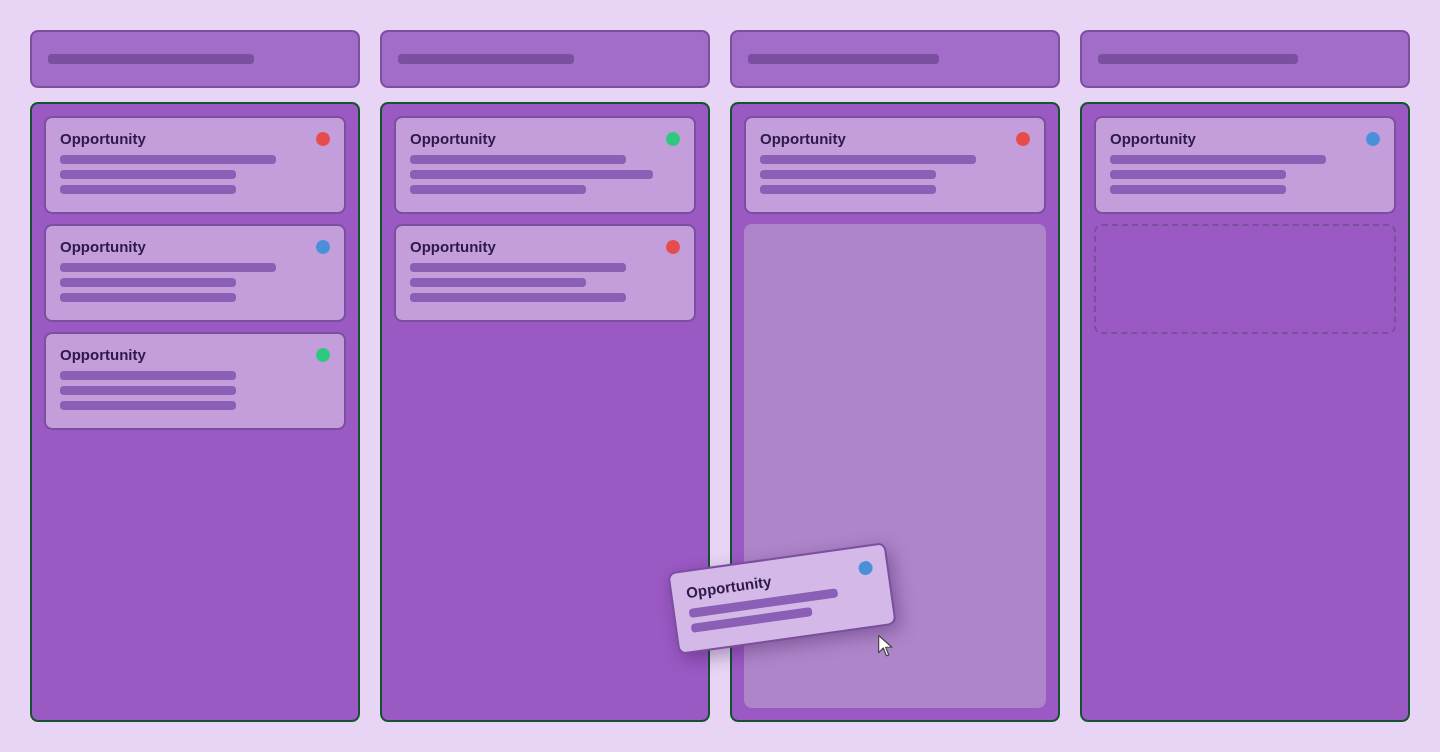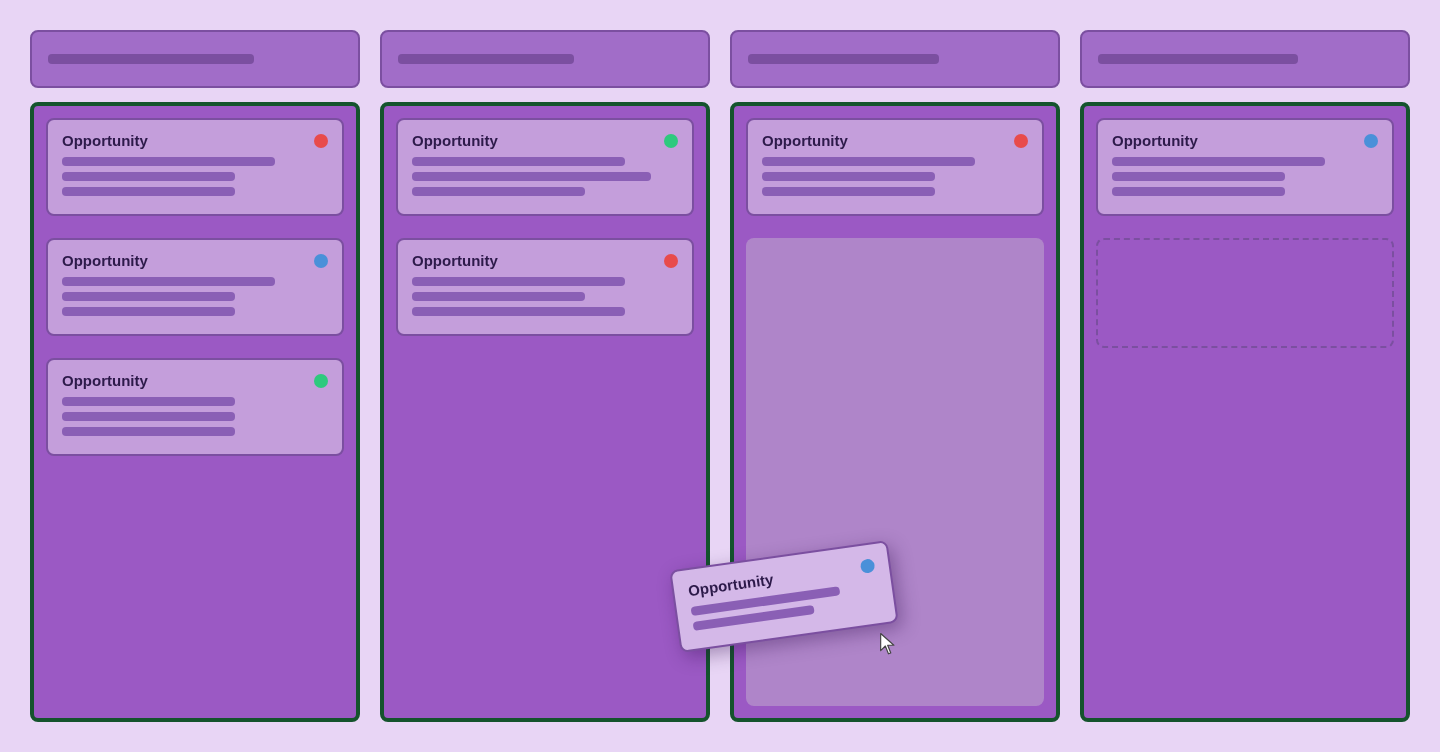--- a/index.html
+++ b/index.html
@@ -42,27 +42,27 @@
 
     .column-header-bar {
       background-color: #7b4fa0;
       height: 10px;
       border-radius: 4px;
       width: 70%;
     }
 
     .column-body {
       background-color: #9b59c4;
-      border: 4px solid #14532d;
+      border: 2px solid #14532d;
       border-radius: 8px;
       flex: 1;
       padding: 12px;
       display: flex;
       flex-direction: column;
-      gap: 22px;
+      gap: 10px;
       position: relative;
     }
 
     .card {
       background-color: #c49edb;
       border: 2px solid #7b4fa0;
       border-radius: 8px;
       padding: 12px 14px;
       position: relative;
     }

